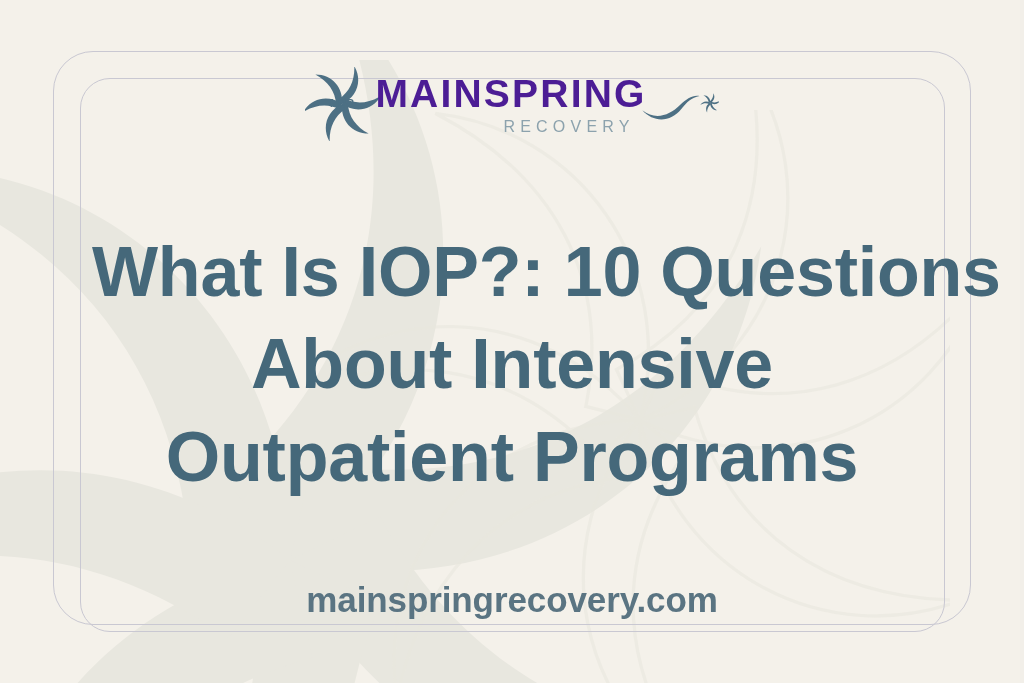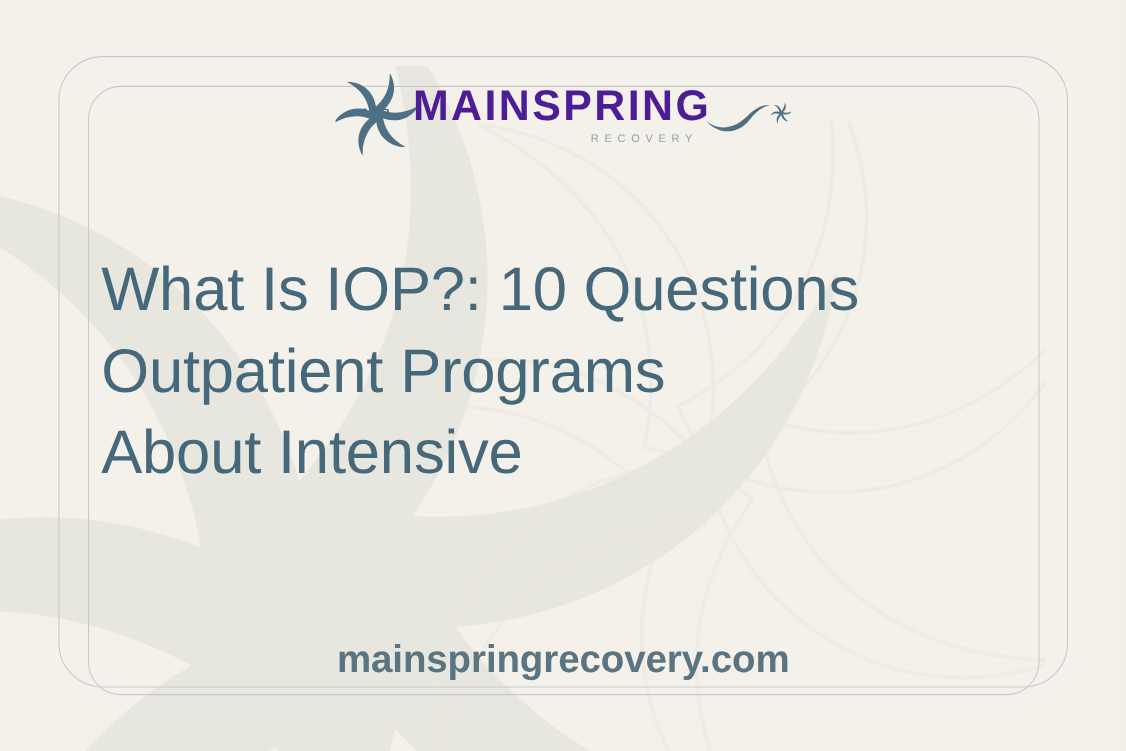--- a/index.html
+++ b/index.html
@@ -92,21 +92,21 @@
   }
   .logo-main {
     font-size: 39px;
     letter-spacing: 2.2px;
     color: #4c1d95;
     font-weight: 700;
     line-height: 1;
     font-family: "Liberation Sans", sans-serif;
   }
   .logo-sub {
-    font-size: 10px;
+    font-size: 16px;
     letter-spacing: 5.2px;
     color: #8ca2ad;
     font-weight: 500;
     line-height: 1;
     align-self: flex-end;
     margin-top: 6px;
     margin-right: 12px;
   }
   .logo-flourish {
     width: 78px;
@@ -115,24 +115,25 @@
     margin-left: -6px;
     margin-top: 10px;
   }
 
   
   .headline {
     position: absolute;
     left: 92px;
     top: 226px;
     width: 840px;
+    text-align: center;
     color: #45687a;
-    font-size: 56px;
+    font-size: 70px;
     line-height: 1.32;
-    font-weight: 400;
+    font-weight: 700;
     letter-spacing: -0.2px;
     font-family: "Liberation Sans", sans-serif;
   }
   .headline .hl-line { display: block; white-space: nowrap; }
 
   
   .url {
     position: absolute;
     left: 0;
     top: 580px;
@@ -207,19 +208,19 @@
           <path d="M100 100 C 104 56, 74 20, 28 20 C 62 38, 82 66, 84 100 Z" transform="rotate(240 100 100)"></path>
           <path d="M100 100 C 104 56, 74 20, 28 20 C 62 38, 82 66, 84 100 Z" transform="rotate(300 100 100)"></path>
         </g>
       </svg>
 
     </div>
   </div>
 
   <div class="headline">
     <span class="hl-line">What Is IOP?: 10 Questions</span>
+    <span class="hl-line">About Intensive</span>
     <span class="hl-line">Outpatient Programs</span>
-    <span class="hl-line">About Intensive</span>
   </div>
 
   <div class="url">mainspringrecovery.com</div>
 
 </div>
 
 </body></html>

